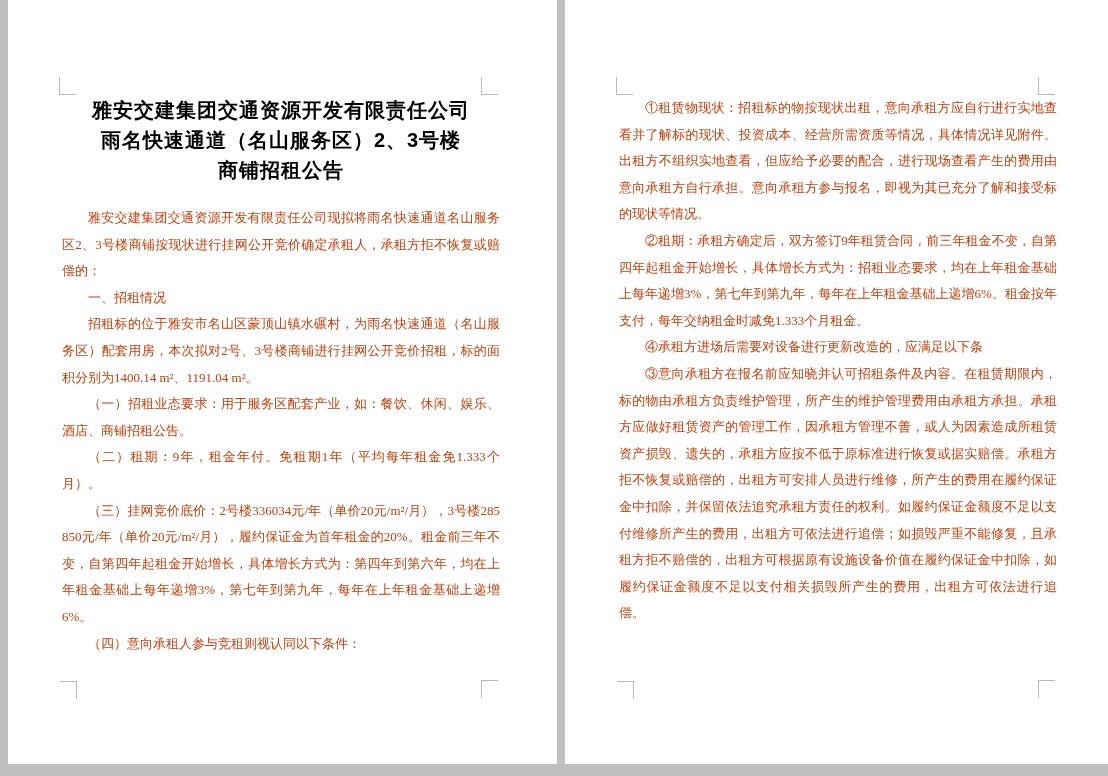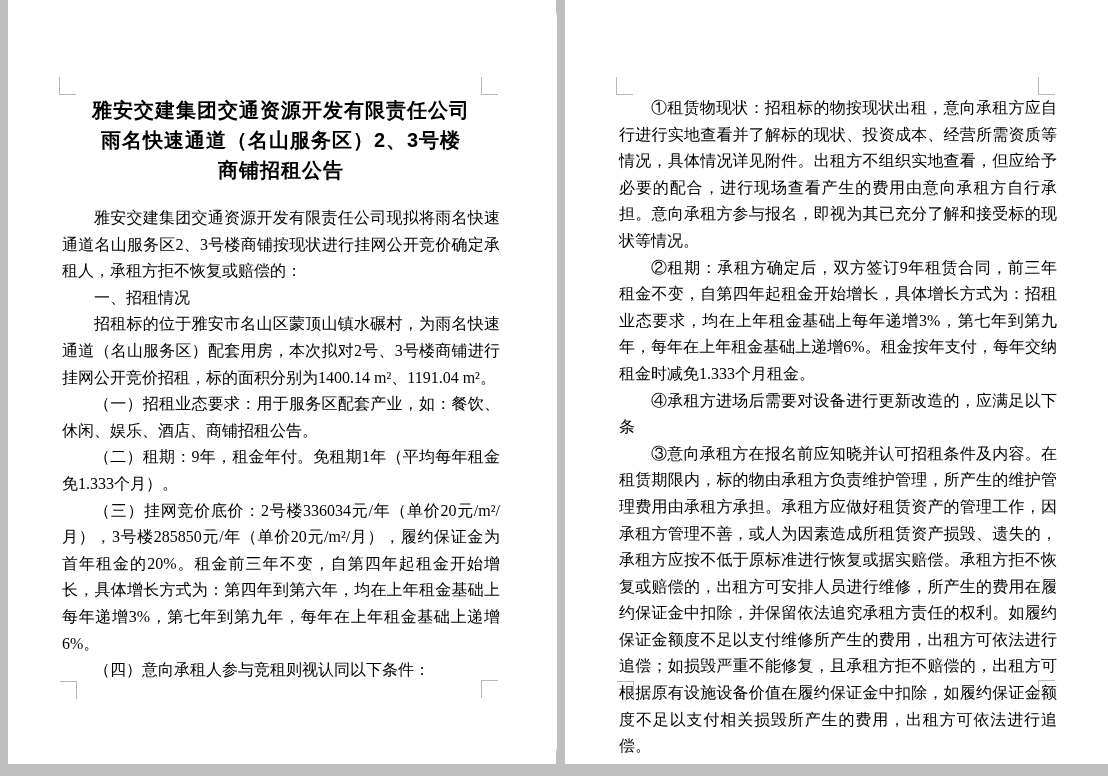--- a/index.html
+++ b/index.html
@@ -14,21 +14,20 @@
   .strip { position: absolute; background: #bfbfbf; }
   .strip-left   { left: 0;     top: 0;     width: 8px;    height: 764px; }
   .strip-mid    { left: 556px; top: 0;     width: 9px;    height: 764px; }
   .strip-bottom { left: 0;     top: 764px; width: 1108px; height: 12px; }
   .page {
     position: absolute;
     top: 0;
     width: 549px;
     height: 764px;
     background: #ffffff;
-    border-radius: 18px;
   }
   .page-left  { left: 8px; }
   .page-right { left: 565px; }
   .content {
     position: absolute;
     left: 54px;
     right: 57px;
     top: 95px;
   }
   .doc-title {
@@ -37,25 +36,25 @@
     font-weight: bold;
     font-size: 20px;
     line-height: 30px;
     letter-spacing: 1px;
     text-align: center;
     color: #000000;
   }
   .doc-title span { display: block; }
   p.para {
     margin: 0;
-    font-size: 16px;
+    font-size: 13px;
     line-height: 26.6px;
     text-align: justify;
     text-indent: 2em;
-    color: #000000;
+    color: #c2410c;
     word-break: break-all;
   }
   p.head {
     font-weight: normal;
     font-family: "Liberation Sans", sans-serif;
   }
   
   .cm { position: absolute; width: 16px; height: 17px; }
   .cm-tl { left: 51px;  top: 77px;  border-left: 1px solid #b9b9b9; border-bottom: 1px solid #b9b9b9; }
   .cm-tr { left: 473px; top: 77px;  border-left: 1px solid #b9b9b9; border-bottom: 1px solid #b9b9b9; }

